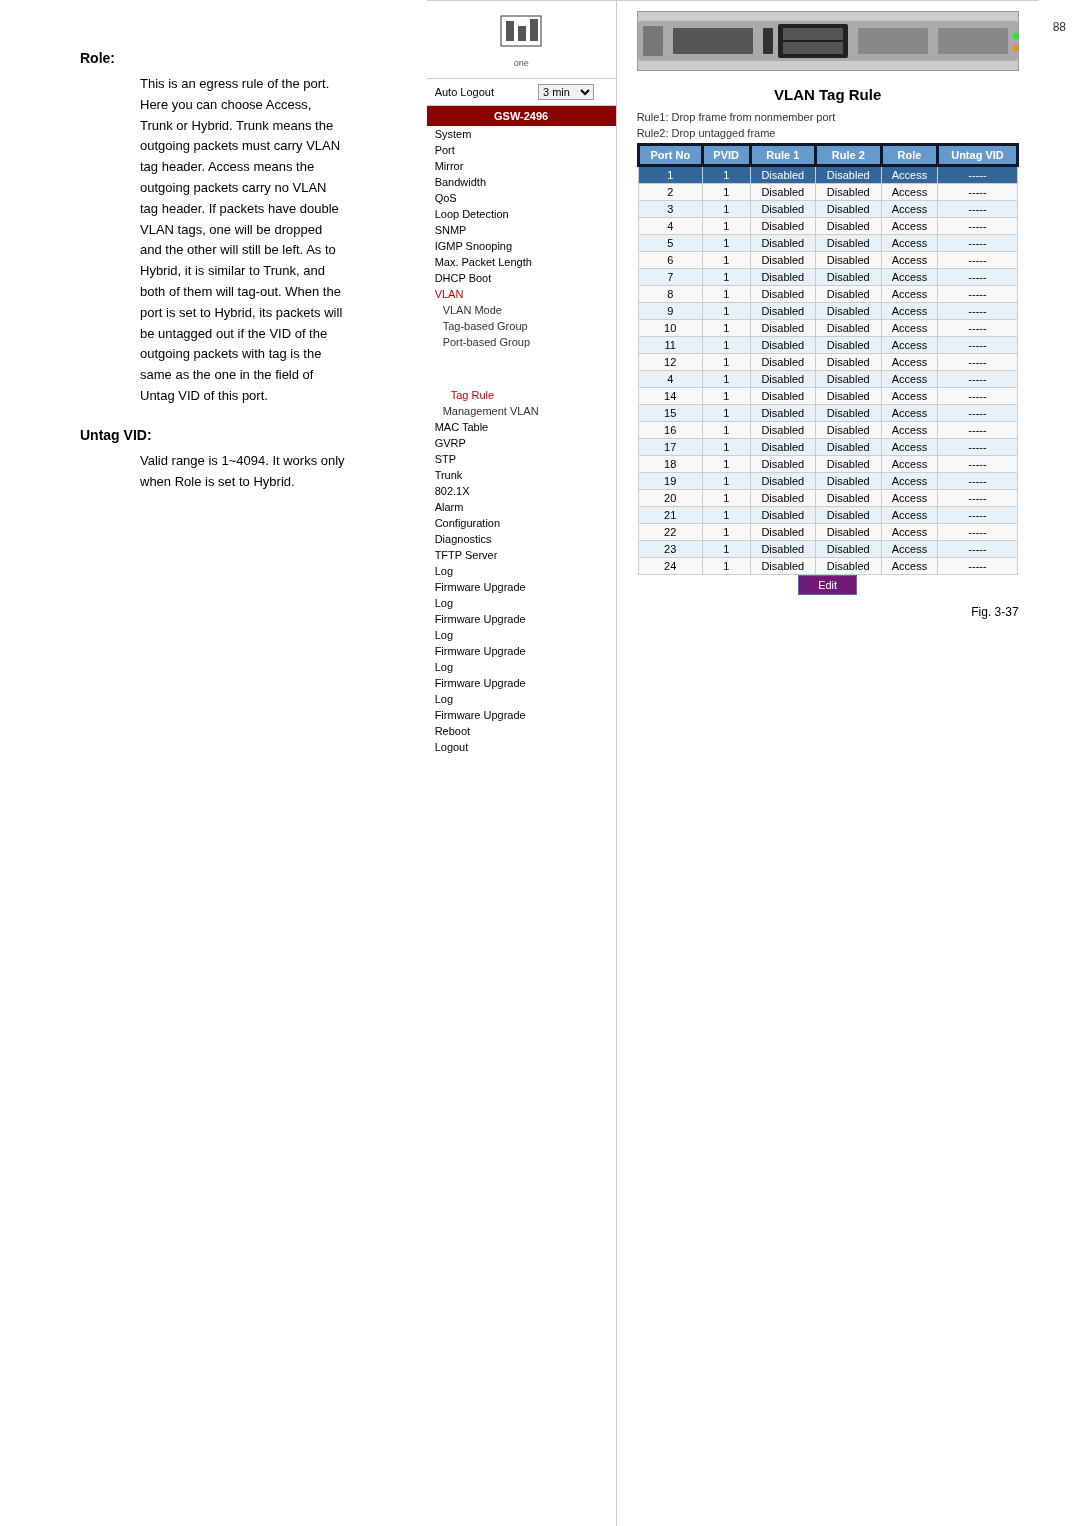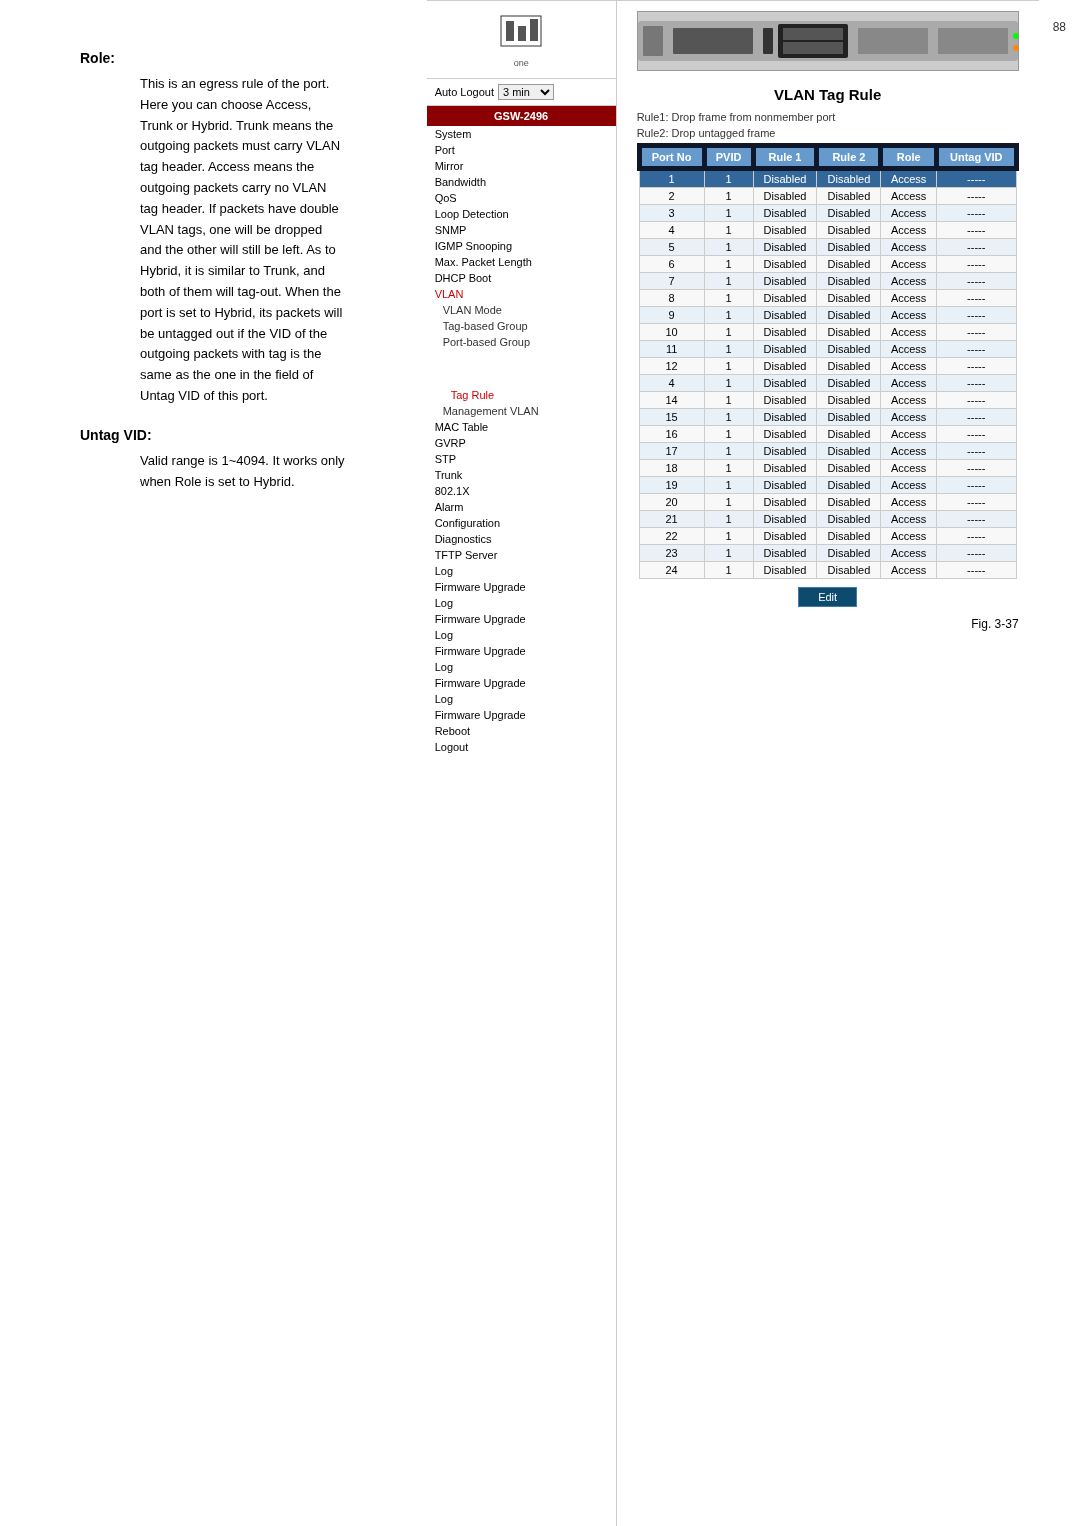--- a/index.html
+++ b/index.html
@@ -78,20 +78,21 @@
       border-bottom: 1px solid #ccc;
       font-size: 11px;
       display: flex;
       align-items: center;
       gap: 4px;
     }
 
     .auto-logout select {
       font-size: 11px;
       border: 1px solid #999;
+      margin-left: 40px;
     }
 
     .sidebar-device {
       background: #8B0000;
       color: #fff;
       padding: 4px 8px;
       font-size: 11px;
       font-weight: bold;
       text-align: center;
     }
@@ -159,21 +160,21 @@
       width: 100%;
       border-collapse: collapse;
       font-size: 11px;
     }
 
     .vlan-table th {
       background: #6699cc;
       color: #fff;
       padding: 3px 6px;
       text-align: center;
-      border: 5px solid #0f172a;
+      border: 3px solid #0f172a;
       font-weight: bold;
     }
 
     .vlan-table td {
       padding: 2px 6px;
       text-align: center;
       border: 1px solid #ccc;
     }
 
     .vlan-table tr:nth-child(odd) td {
@@ -183,27 +184,27 @@
     .vlan-table tr:nth-child(even) td {
       background: #f8f8f8;
     }
 
     .vlan-table tr.selected td {
       background: #336699;
       color: #fff;
     }
 
     .edit-btn {
-      background: #0c4a6e;
+      background: #701a75;
       color: #fff;
       border: 1px solid #4477aa;
       padding: 3px 19px;
       font-size: 11px;
       cursor: pointer;
-      margin-top: 8px;
+      margin-top: 0;
       display: block;
       margin-left: auto;
       margin-right: auto;
     }
 
     .figure-caption {
       text-align: right;
       font-size: 12px;
       margin-top: 10px;
     }

